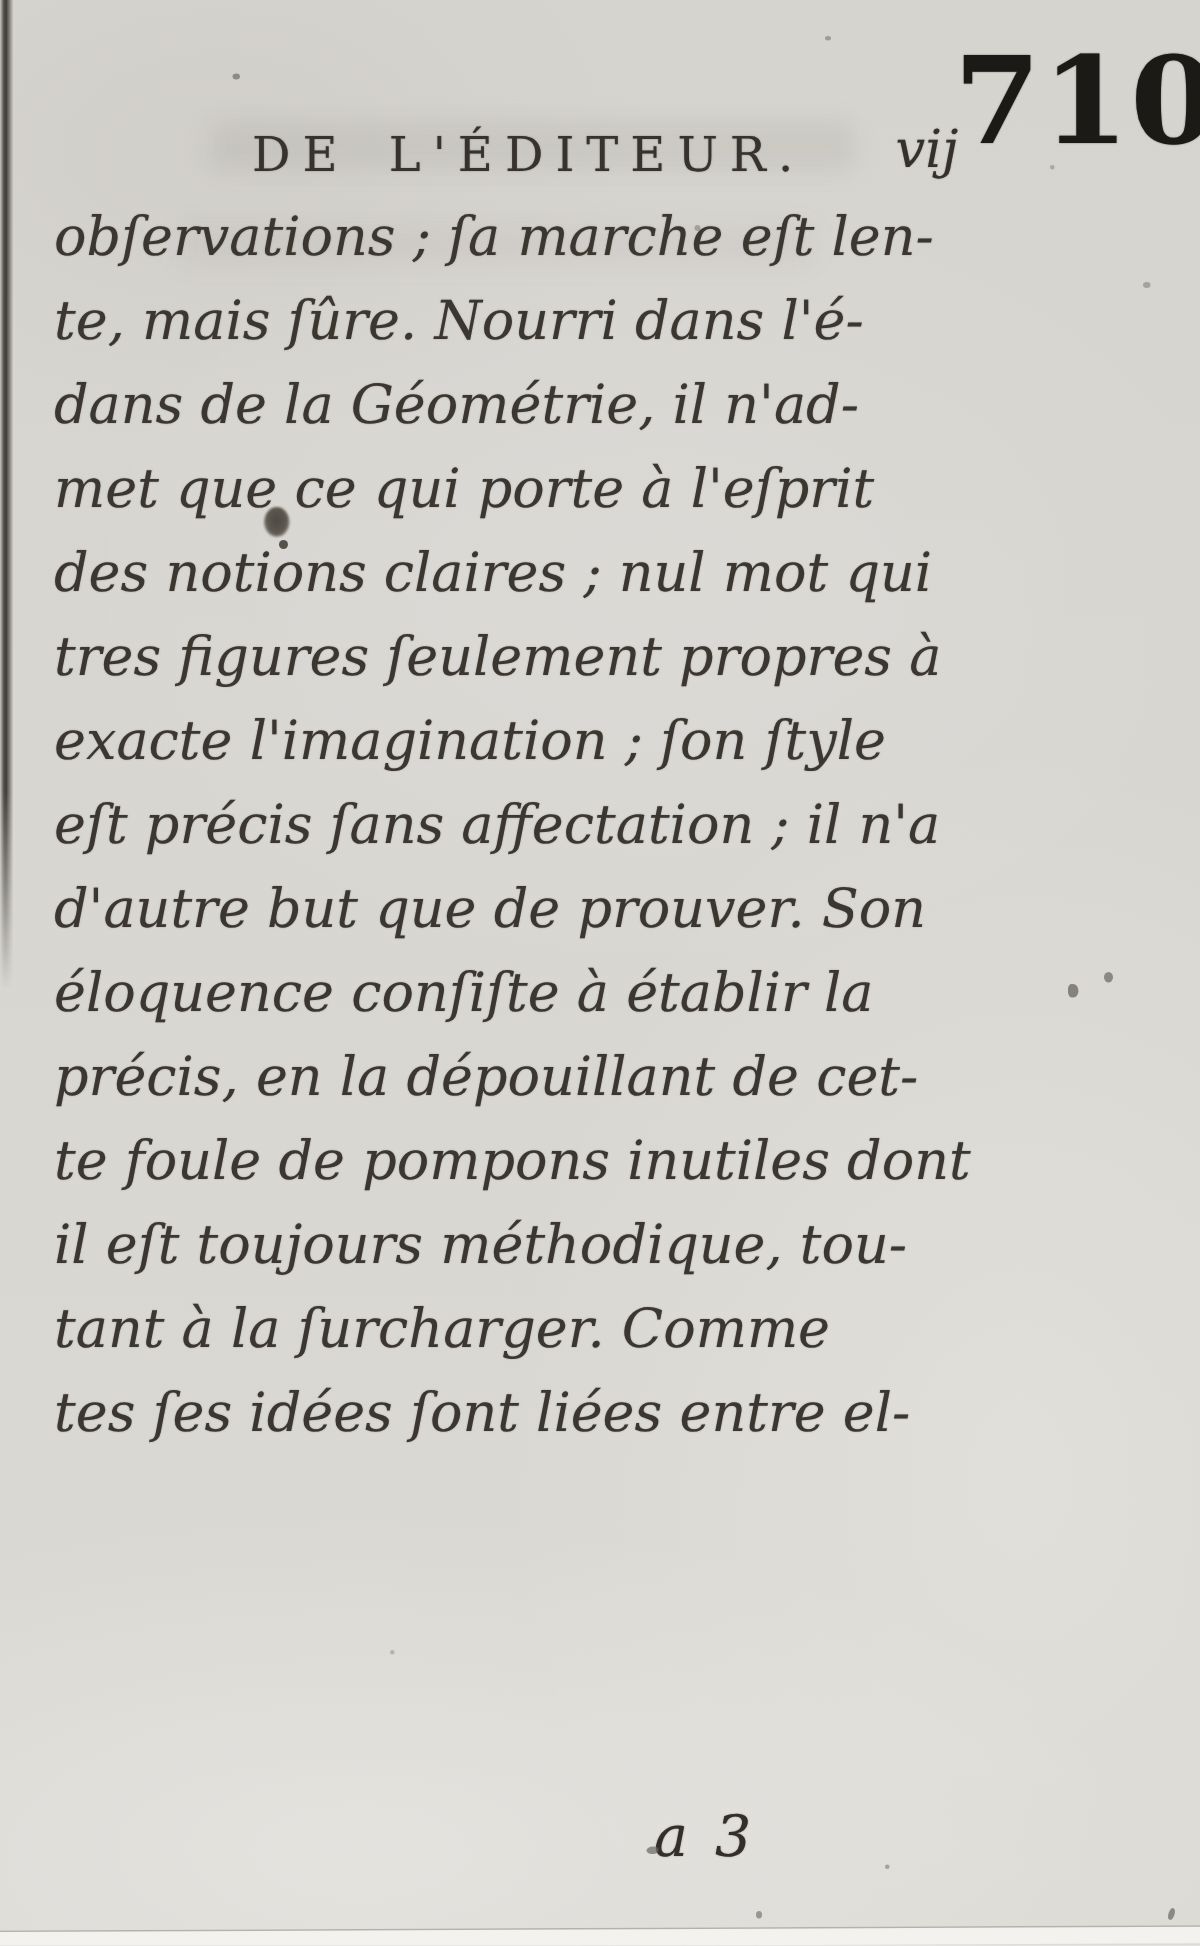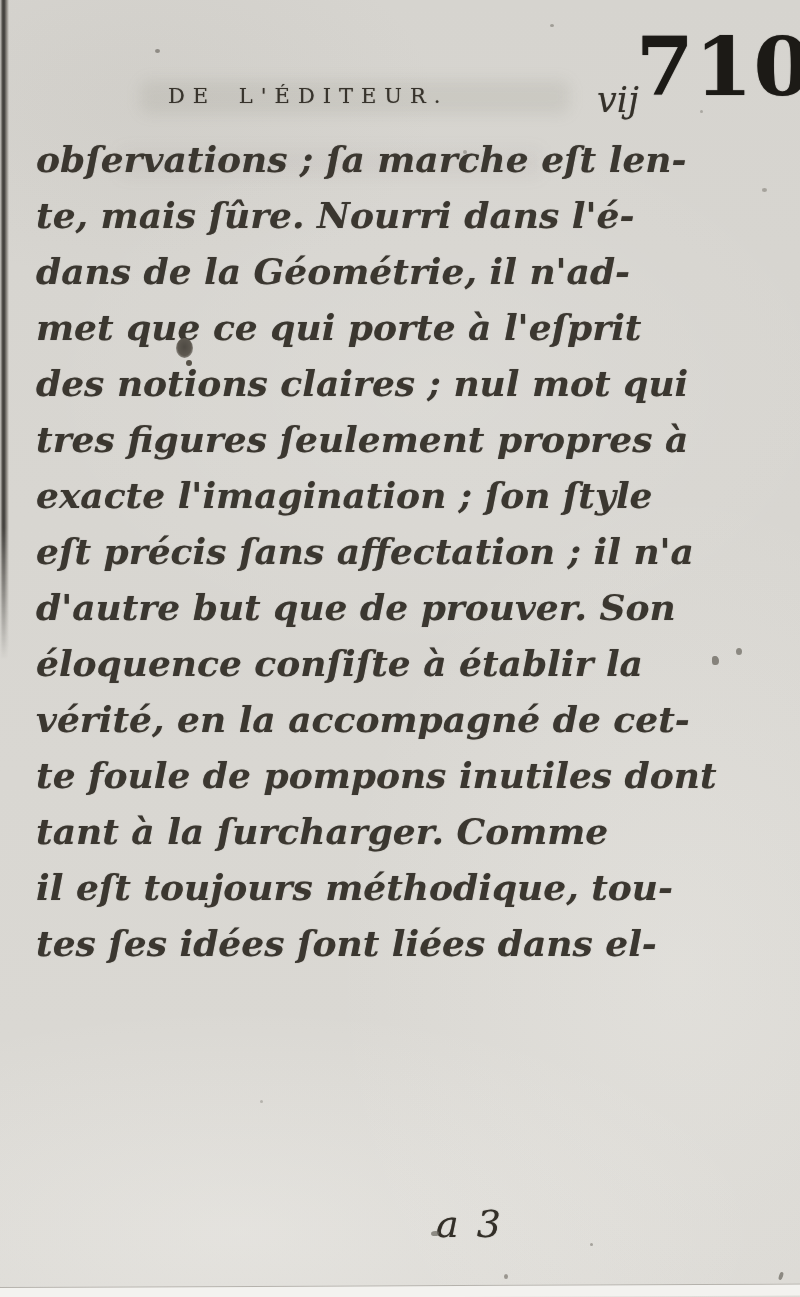--- a/index.html
+++ b/index.html
@@ -40,21 +40,21 @@
     border-radius:10px;
   }
   .ghost-band2{
     position:absolute;left:120px;top:150px;width:420px;height:26px;
     background:rgba(125,120,111,0.07);
     filter:blur(8px);
   }
   
   .header-title{
     position:absolute;left:168px;top:84px;
-    font-size:21px;letter-spacing:8px;word-spacing:8px;
+    font-size:32px;letter-spacing:8px;word-spacing:8px;
     color:#37332c;
     text-shadow:0 0 1px rgba(55,51,44,0.55);
     white-space:nowrap;
     text-align:right;
   }
   .page-number{
     position:absolute;left:597px;top:80px;
     font-style:italic;font-size:35px;
     color:#35312a;
     text-shadow:0 0 1px rgba(53,49,42,0.5);
@@ -76,21 +76,20 @@
   .text-line{
     font-style:italic;
     font-size:36px;
     line-height:56px;
     height:56px;
     white-space:nowrap;
     text-align:justify;
     text-align-last:justify;
     color:#3b3730;
     text-shadow:0 0 1px rgba(59,55,48,0.45);
-    font-weight:bold;
   }
   .text-line::after{content:"";display:inline-block;width:100%;}
   
   .signature{
     position:absolute;left:436px;top:1202px;
     font-style:italic;font-size:38px;
     color:#332f28;
     text-shadow:0 0 1px rgba(51,47,40,0.55);
     display:flex;gap:18px;
   }
@@ -126,25 +125,25 @@
       <div class="text-line">obſervations ; ſa marche eſt len-</div>
       <div class="text-line">te, mais ſûre. Nourri dans l'é-</div>
       <div class="text-line">dans de la Géométrie, il n'ad-</div>
       <div class="text-line">met que ce qui porte à l'eſprit</div>
       <div class="text-line">des notions claires ; nul mot qui</div>
       <div class="text-line">tres figures ſeulement propres à</div>
       <div class="text-line">exacte l'imagination ; ſon ſtyle</div>
       <div class="text-line">eſt précis ſans affectation ; il n'a</div>
       <div class="text-line">d'autre but que de prouver. Son</div>
       <div class="text-line">éloquence conſiſte à établir la</div>
-      <div class="text-line">vérité, en la accompagné de cet-</div>
+      <div class="text-line">précis, en la dépouillant de cet-</div>
       <div class="text-line">te foule de pompons inutiles dont</div>
+      <div class="text-line">il eſt toujours méthodique, tou-</div>
       <div class="text-line">tant à la ſurcharger. Comme</div>
-      <div class="text-line">il eſt toujours méthodique, tou-</div>
-      <div class="text-line">tes ſes idées ſont liées dans el-</div>
+      <div class="text-line">tes ſes idées ſont liées entre el-</div>
     </div>
 
   <div class="signature">
     <span>a</span>
     <span>3</span>
   </div>
 
   <div class="ink-blot"></div>
   <div class="ink-blot-dot"></div>
 

